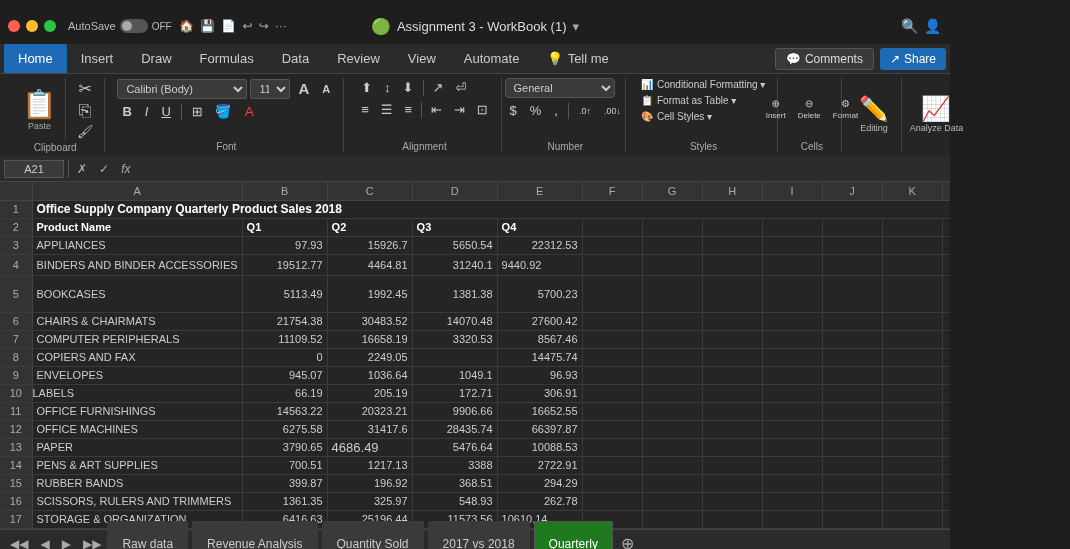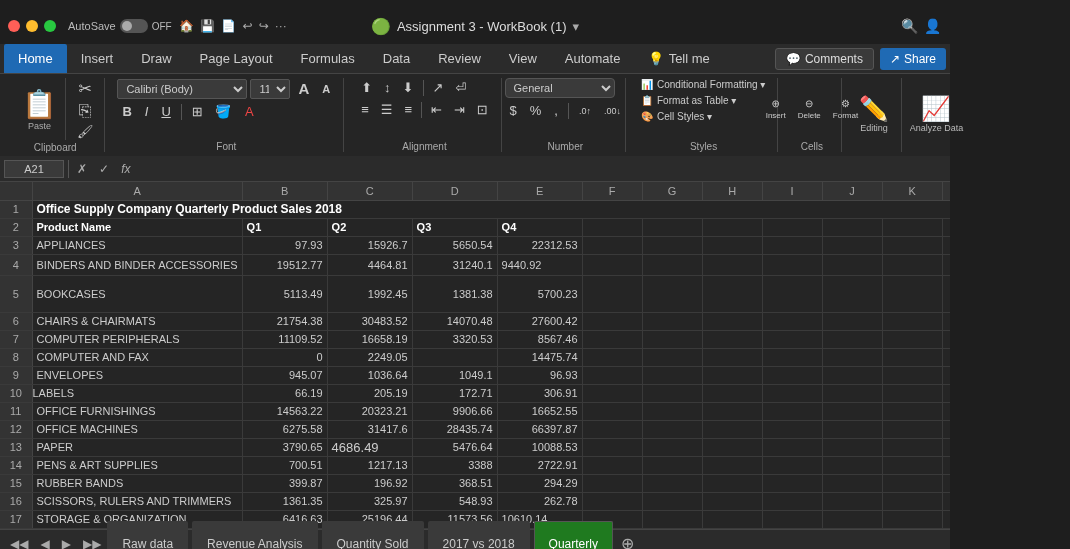--- a/index.html
+++ b/index.html
@@ -116,21 +116,20 @@
     <div class="ribbon-right-btns" style="margin-left:auto;">
       <span style="color:#aaa;cursor:pointer;font-size:14px;">🔍</span>
       <span style="color:#aaa;cursor:pointer;font-size:14px;">👤</span>
     </div>
   </div>
 
   <div class="ribbon-tabs">
     <div id="tab-home" class="ribbon-tab active">Home</div>
     <div class="ribbon-tab">Insert</div>
     <div class="ribbon-tab">Draw</div>
-    <div class="ribbon-tab">Page Layout</div>
     <div class="ribbon-tab">Formulas</div>
     <div class="ribbon-tab">Data</div>
     <div class="ribbon-tab">Review</div>
     <div class="ribbon-tab">View</div>
     <div class="ribbon-tab">Automate</div>
     <div class="ribbon-tab" style="display:flex;align-items:center;gap:4px;">
       <span>💡</span>
       <span>Tell me</span>
     </div>
     <div style="margin-left:auto;display:flex;gap:6px;">
@@ -410,21 +409,21 @@
                 <td style="width: 60px; min-width: 60px; border-right: 1px solid rgb(58, 58, 58); border-bottom: 1px solid rgb(58, 58, 58); padding: 1px 4px; font-size: 11px; color: rgb(204, 204, 204); background: rgb(37, 37, 37); white-space: nowrap; height: 18px;"></td>
                 <td style="width: 60px; min-width: 60px; border-right: 1px solid rgb(58, 58, 58); border-bottom: 1px solid rgb(58, 58, 58); padding: 1px 4px; font-size: 11px; color: rgb(204, 204, 204); background: rgb(37, 37, 37); white-space: nowrap; height: 18px;"></td>
                 <td style="width: 60px; min-width: 60px; border-right: 1px solid rgb(58, 58, 58); border-bottom: 1px solid rgb(58, 58, 58); padding: 1px 4px; font-size: 11px; color: rgb(204, 204, 204); background: rgb(37, 37, 37); white-space: nowrap; height: 18px;"></td>
                 <td style="width: 60px; min-width: 60px; border-right: 1px solid rgb(58, 58, 58); border-bottom: 1px solid rgb(58, 58, 58); padding: 1px 4px; font-size: 11px; color: rgb(204, 204, 204); background: rgb(37, 37, 37); white-space: nowrap; height: 18px;"></td>
                 <td style="width: 60px; min-width: 60px; border-right: 1px solid rgb(58, 58, 58); border-bottom: 1px solid rgb(58, 58, 58); padding: 1px 4px; font-size: 11px; color: rgb(204, 204, 204); background: rgb(37, 37, 37); white-space: nowrap; height: 18px;"></td>
                 <td style="width: 60px; min-width: 60px; border-right: 1px solid rgb(58, 58, 58); border-bottom: 1px solid rgb(58, 58, 58); padding: 1px 4px; font-size: 11px; color: rgb(204, 204, 204); background: rgb(37, 37, 37); white-space: nowrap; height: 18px;"></td>
                 <td style="width: 60px; min-width: 60px; border-right: 1px solid rgb(58, 58, 58); border-bottom: 1px solid rgb(58, 58, 58); padding: 1px 4px; font-size: 11px; color: rgb(204, 204, 204); background: rgb(37, 37, 37); white-space: nowrap; height: 18px;"></td>
               </tr>
               <tr>
                 <td style="background: rgb(51, 51, 51); width: 32px; min-width: 32px; text-align: center; font-size: 11px; color: rgb(170, 170, 170); border-right: 1px solid rgb(68, 68, 68); border-bottom: 1px solid rgb(58, 58, 58);">8</td>
-                <td style="width: 200px; min-width: 200px; border-right: 1px solid rgb(58, 58, 58); border-bottom: 1px solid rgb(58, 58, 58); padding: 1px 4px; font-size: 11px; color: rgb(204, 204, 204); background: rgb(37, 37, 37); white-space: nowrap; height: 18px;">COMPUTER AND FAX</td>
+                <td style="width: 200px; min-width: 200px; border-right: 1px solid rgb(58, 58, 58); border-bottom: 1px solid rgb(58, 58, 58); padding: 1px 4px; font-size: 11px; color: rgb(204, 204, 204); background: rgb(37, 37, 37); white-space: nowrap; height: 18px;">COPIERS AND FAX</td>
                 <td style="width: 85px; min-width: 85px; border-right: 1px solid rgb(58, 58, 58); border-bottom: 1px solid rgb(58, 58, 58); padding: 1px 4px; font-size: 11px; color: rgb(204, 204, 204); background: rgb(37, 37, 37); white-space: nowrap; height: 18px; text-align: right;">0</td>
                 <td style="width: 85px; min-width: 85px; border-right: 1px solid rgb(58, 58, 58); border-bottom: 1px solid rgb(58, 58, 58); padding: 1px 4px; font-size: 11px; color: rgb(204, 204, 204); background: rgb(37, 37, 37); white-space: nowrap; height: 18px; text-align: right;">2249.05</td>
                 <td style="width: 85px; min-width: 85px; border-right: 1px solid rgb(58, 58, 58); border-bottom: 1px solid rgb(58, 58, 58); padding: 1px 4px; font-size: 11px; color: rgb(204, 204, 204); background: rgb(37, 37, 37); white-space: nowrap; height: 18px;"></td>
                 <td style="width: 85px; min-width: 85px; border-right: 1px solid rgb(58, 58, 58); border-bottom: 1px solid rgb(58, 58, 58); padding: 1px 4px; font-size: 11px; color: rgb(204, 204, 204); background: rgb(37, 37, 37); white-space: nowrap; height: 18px; text-align: right;">14475.74</td>
                 <td style="width: 60px; min-width: 60px; border-right: 1px solid rgb(58, 58, 58); border-bottom: 1px solid rgb(58, 58, 58); padding: 1px 4px; font-size: 11px; color: rgb(204, 204, 204); background: rgb(37, 37, 37); white-space: nowrap; height: 18px;"></td>
                 <td style="width: 60px; min-width: 60px; border-right: 1px solid rgb(58, 58, 58); border-bottom: 1px solid rgb(58, 58, 58); padding: 1px 4px; font-size: 11px; color: rgb(204, 204, 204); background: rgb(37, 37, 37); white-space: nowrap; height: 18px;"></td>
                 <td style="width: 60px; min-width: 60px; border-right: 1px solid rgb(58, 58, 58); border-bottom: 1px solid rgb(58, 58, 58); padding: 1px 4px; font-size: 11px; color: rgb(204, 204, 204); background: rgb(37, 37, 37); white-space: nowrap; height: 18px;"></td>
                 <td style="width: 60px; min-width: 60px; border-right: 1px solid rgb(58, 58, 58); border-bottom: 1px solid rgb(58, 58, 58); padding: 1px 4px; font-size: 11px; color: rgb(204, 204, 204); background: rgb(37, 37, 37); white-space: nowrap; height: 18px;"></td>
                 <td style="width: 60px; min-width: 60px; border-right: 1px solid rgb(58, 58, 58); border-bottom: 1px solid rgb(58, 58, 58); padding: 1px 4px; font-size: 11px; color: rgb(204, 204, 204); background: rgb(37, 37, 37); white-space: nowrap; height: 18px;"></td>
                 <td style="width: 60px; min-width: 60px; border-right: 1px solid rgb(58, 58, 58); border-bottom: 1px solid rgb(58, 58, 58); padding: 1px 4px; font-size: 11px; color: rgb(204, 204, 204); background: rgb(37, 37, 37); white-space: nowrap; height: 18px;"></td>

